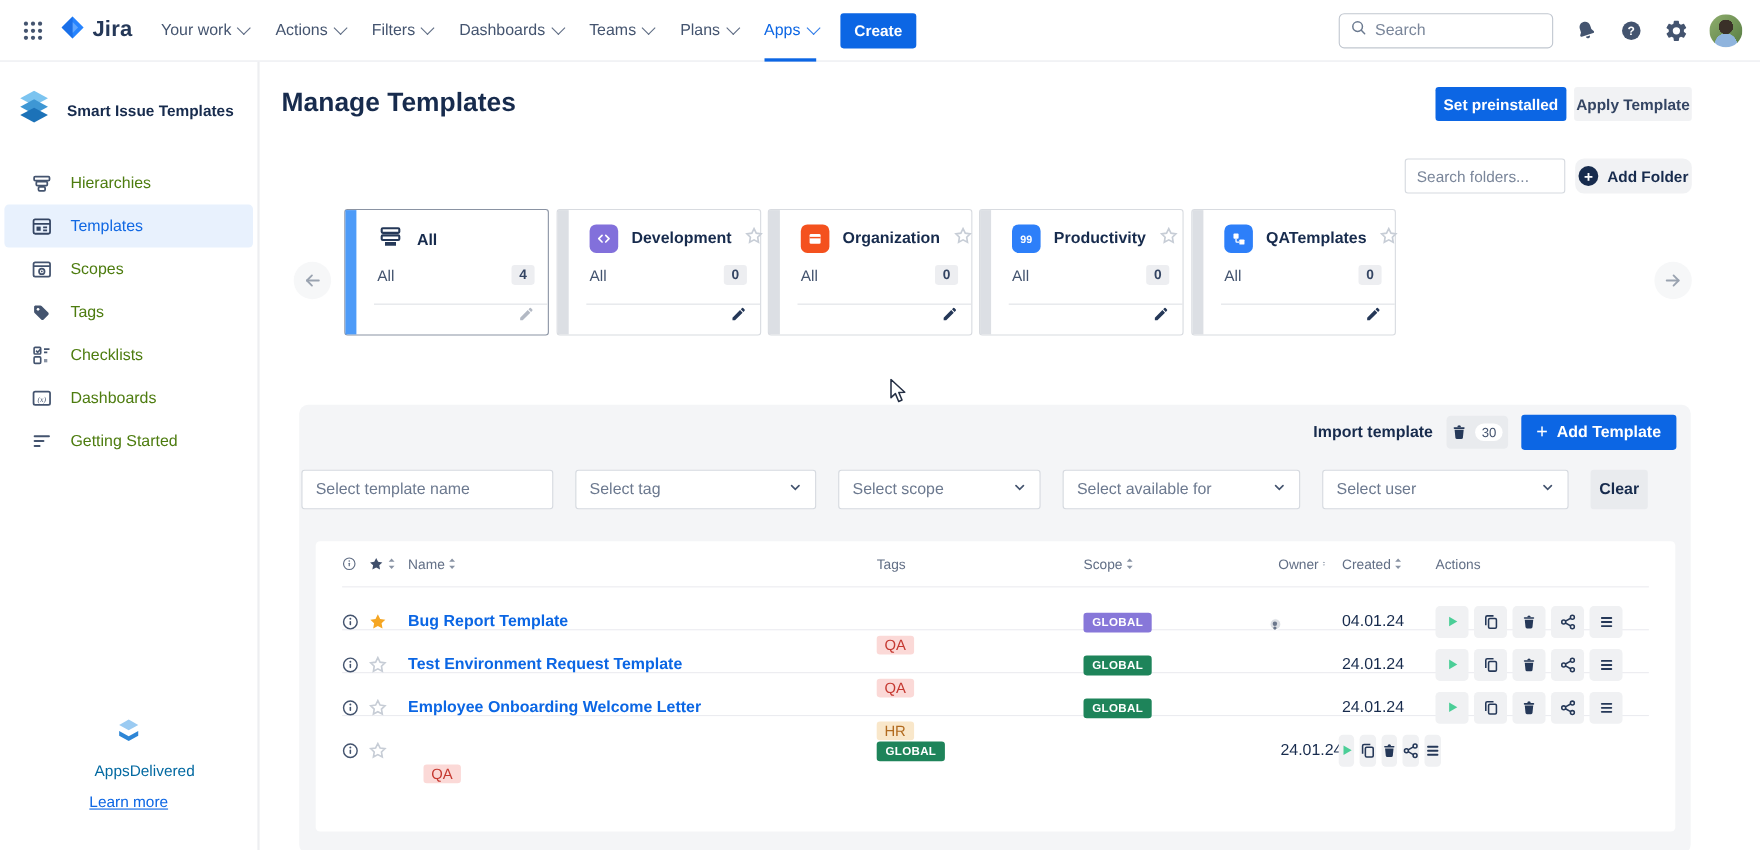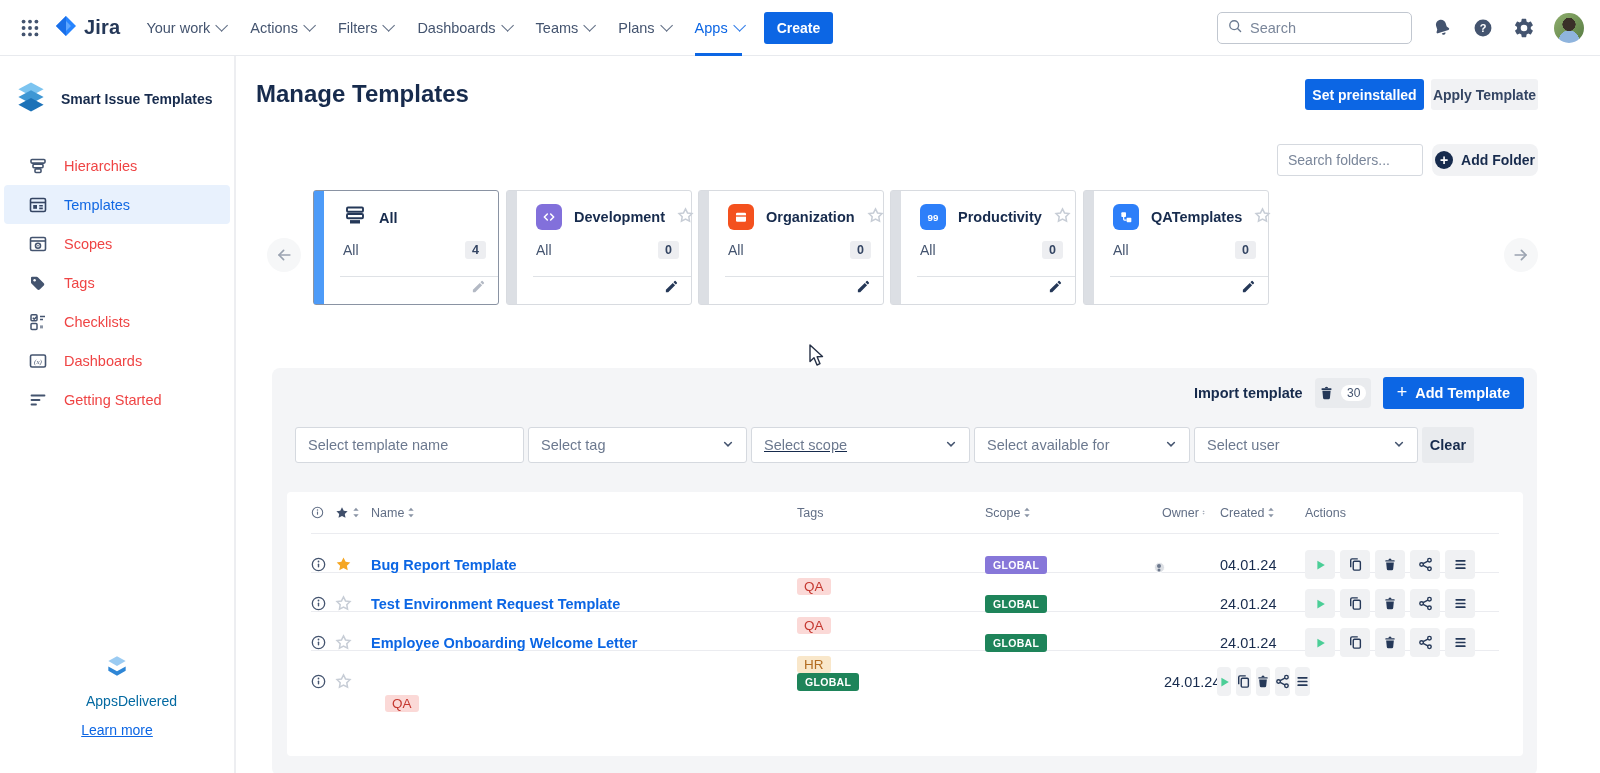--- a/index.html
+++ b/index.html
@@ -32,21 +32,21 @@
       radial-gradient(circle at 50% 38%, #3a3028 0 27%, rgba(0,0,0,0) 28%),
       radial-gradient(circle at 50% 92%, #8fb4dd 0 32%, rgba(0,0,0,0) 33%),
       linear-gradient(135deg, #8fae6d, #567b42); }
 
   
   .sidebar { position:absolute; top:56px; left:0; width:236px; bottom:0; background:#fff; border-right:2px solid #EDEEF1; }
   .side-head { display:flex; align-items:center; gap:12px; padding:26px 12px 16px 13px; }
   .side-head-title { font-size:14px; font-weight:700; color:#172B4D; }
   .side-menu { margin-top:14px; }
   .side-item { display:flex; align-items:center; gap:16px; height:39px; margin:0 4px 0 4px; padding-left:24px;
-    border-radius:4px; font-size:14.5px; color:#ef4444; cursor:pointer; }
+    border-radius:4px; font-size:14.5px; color:#4d7c0f; cursor:pointer; }
   .side-item .sicon { width:20px; height:20px; display:flex; align-items:center; justify-content:center; }
   .side-item.active { background:#E8F1FD; color:#1168E3; font-weight:500; }
   .side-footer { position:absolute; bottom:34px; left:0; right:0; text-align:center; }
   .side-footer .fbrand { margin-top:10px; font-size:14px; color:#0369a1;margin-left:29px; }
   .side-footer .flink { display:inline-block; margin-top:13px; font-size:14px; color:#0C66E4; text-decoration:underline; cursor:pointer; }
 
   
   .main { position:absolute; top:56px; left:238px; right:0; bottom:0; background:#fff; }
   .page-title { position:absolute; left:18px; top:24px; font-size:24px; font-weight:700; color:#172B4D; }
   .btn { display:inline-flex; align-items:center; justify-content:center; border:none; border-radius:3px;
@@ -87,28 +87,28 @@
   
   .tpanel { position:absolute; left:34px; top:312px; width:1265px; height:408px; background:#F4F5F7; border-radius:8px; }
   .tpanel-actions { position:absolute; top:9px; right:13px; display:flex; align-items:center; gap:12px; }
   .import-label { font-size:14.5px; font-weight:600; color:#172B4D; cursor:pointer; }
   .trash-btn { display:flex; align-items:center; gap:7px; width:56px; height:30px; background:#E9EBEE;
     border-radius:4px; justify-content:center; cursor:pointer; }
   .trash-count { background:#fff; border-radius:8px; padding:1px 6px; font-size:12px; color:#44546F; }
   #btn-add-template { height:32px; padding:0 14px; gap:8px; font-weight:700; font-size:14.5px; }
   .plus-glyph { font-size:18px; font-weight:400; line-height:1; margin-top:-2px; }
 
-  .filters { position:absolute; left:23px; top:59px; display:flex; gap:4px; }
+  .filters { position:absolute; left:2px; top:59px; display:flex; gap:20px; }
   .filter-input, .filter-select { height:36px; background:#fff; border:1px solid #D5D9DF; border-radius:3px;
     padding:0 12px; font-size:14.5px; font-family:inherit; color:#172B4D; }
   .filter-input::placeholder { color:#6C798F; }
   .filter-select { display:flex; align-items:center; cursor:pointer; }
   .filter-select .ph { color:#6C798F; }
   .filter-select .dchev { margin-left:auto; }
-  #f-name{width:229px;} #f-tag{width:219px;} #f-scope{width:219px;text-decoration:underline;} #f-avail{width:216px;} #f-user{width:224px;}
+  #f-name{width:229px;} #f-tag{width:219px;} #f-scope{width:184px;} #f-avail{width:216px;} #f-user{width:224px;}
   #btn-clear { width:52px; height:36px; background:#E9EBEE; color:#172B4D; font-weight:600; font-size:14.5px; }
 
   
   .tcard { position:absolute; left:15px; top:124px; width:1236px; height:264px; background:#fff; border-radius:4px; padding:0 24px; }
   .trow { display:grid; grid-template-columns:24px 36px 412px 188px 178px 56px 88px 1fr; align-items:center; height:39px; }
   .trow.head { height:41px; color:#626F86; font-size:12.5px; }
   .trow:not(.head) { border-top:1px solid #EBECF0; }
   .th { display:flex; align-items:center; gap:3px; }
   .c-tags,.c-scope { padding-left:14px; } .c-owner { padding-left:13px; } .c-created { padding-left:15px; } .c-actions { padding-left:12px; }
   .tname { font-size:14.5px; font-weight:600; color:#0B66E4; cursor:pointer; }

